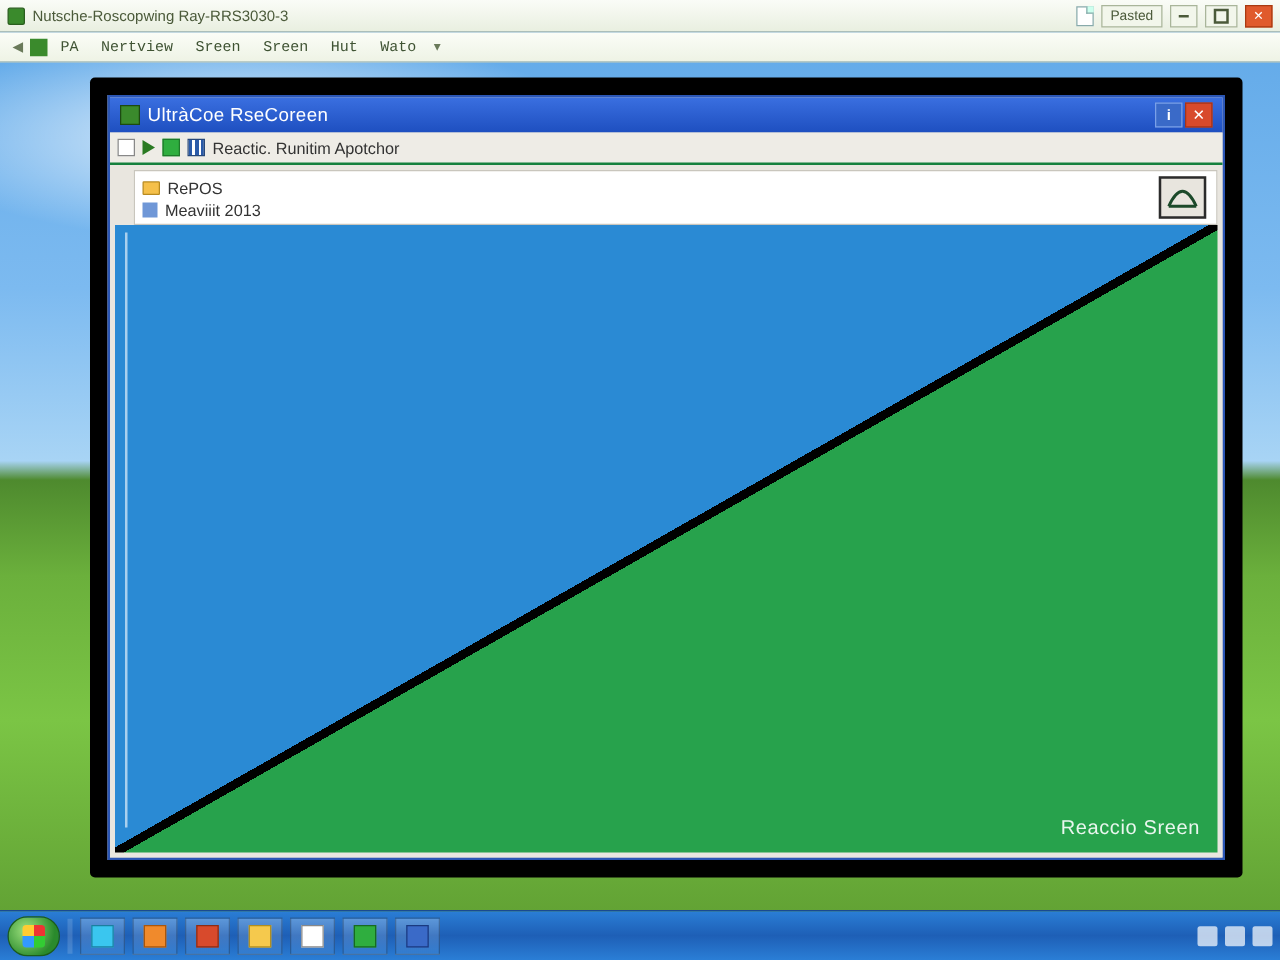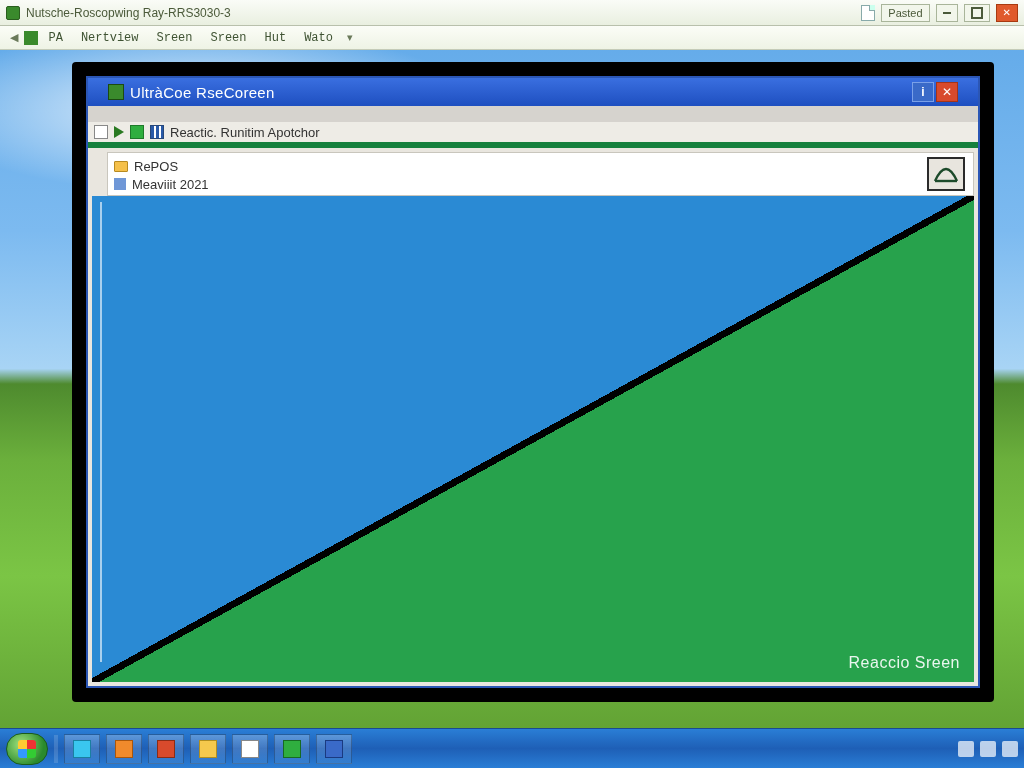--- a/index.html
+++ b/index.html
@@ -64,35 +64,35 @@
   }
 
   
   .appwin {
     position:absolute; left:0; top:0; right:0; bottom:0;
     display:flex; flex-direction:column;
     border:2px solid #2b56b5;
   }
   .titlebar {
     height:28px; background: linear-gradient(#3a6fe0,#1e4fc0);
-    display:flex; align-items:center; padding:0 20px; gap:6px;
+    display:flex; align-items:center; padding:0 8px; gap:6px;
     color:#fff; font-size:15px;justify-content:flex-end;
   }
   .titlebar .appicon { width:16px; height:16px; background:#3a8a2c; border:1px solid #1c4a12; }
   .titlebar .title-text { flex:1; white-space:nowrap; overflow:hidden; letter-spacing:.3px; }
   .titlebar .wbtns { display:flex; gap:2px; }
   .titlebar .wbtn { width:22px; height:20px; border:1px solid #7aa0e8; background:#5c88d8;
                     display:flex; align-items:center; justify-content:center; font-size:12px; }
   .titlebar .wbtn.close { background:#d84a2c; border-color:#a53418; color:#fff; }
   .titlebar .wbtn.info { background:#3a6ac8; color:#fff; font-weight:bold; }
 
   .toolbar {
-    height:26px; background:#eeece6; border-bottom:6px solid #15803d;
+    height:26px; background:#eeece6; border-bottom:2px solid #15803d;
     display:flex; align-items:center; gap:6px; padding:0 6px;
-    font-size:13px; color:#333;margin-top:16px;
+    font-size:13px; color:#333;
   }
   .toolbar .ticon { width:14px; height:14px; display:inline-block; }
   .toolbar .ticon.doc { background:#fff; border:1px solid #888; }
   .toolbar .ticon.play { width:0;height:0;border-left:10px solid #2a7a22;border-top:6px solid transparent;border-bottom:6px solid transparent; }
   .toolbar .ticon.green { background:#2fae3f; border:1px solid #1e7a2a; }
   .toolbar .ticon.bars { width:14px;height:14px;
     background:repeating-linear-gradient(90deg,#2a5aa8 0 3px,#fff 3px 5px); border:1px solid #27487a; }
   .toolbar .label { white-space:nowrap; }
 
   .body-area { flex:1; display:flex; flex-direction:column; background:#e9e6df; }
@@ -209,21 +209,21 @@
         </div>
 
         <div class="body-area">
           <div class="list-area" style="position:relative;margin-left:19px;">
             <div class="list-row">
               <span class="folder-icon"></span>
               <span>RePOS</span>
             </div>
             <div class="list-row">
               <span class="chip blue"></span>
-              <span>Meaviiit 2021</span>
+              <span>Meaviiit 2013</span>
             </div>
 
             <span class="logo-chip" style="top:4px;">
               <svg viewBox="0 0 26 22">
                   <path d="M2 18 Q13 -6 24 18" fill="none" stroke="#1c4a2a" stroke-width="2.4"></path>
                   <path d="M2 18 H24" stroke="#1c4a2a" stroke-width="2.4"></path>
                 </svg>
             </span>
           </div>
 

